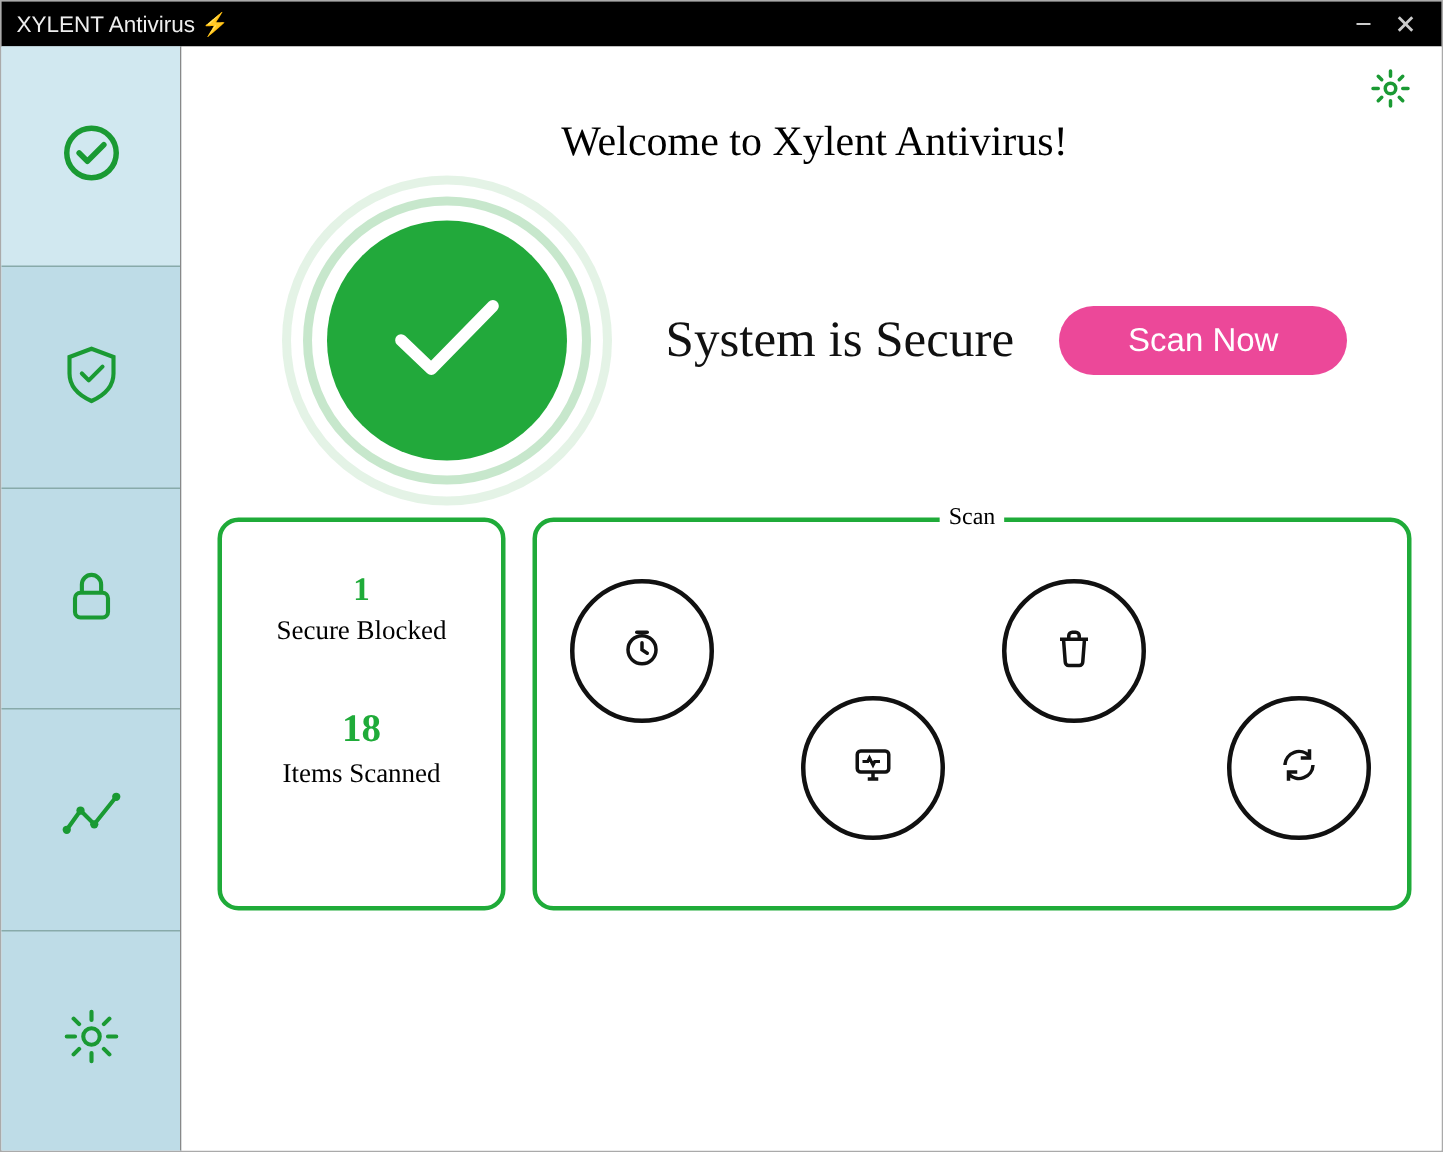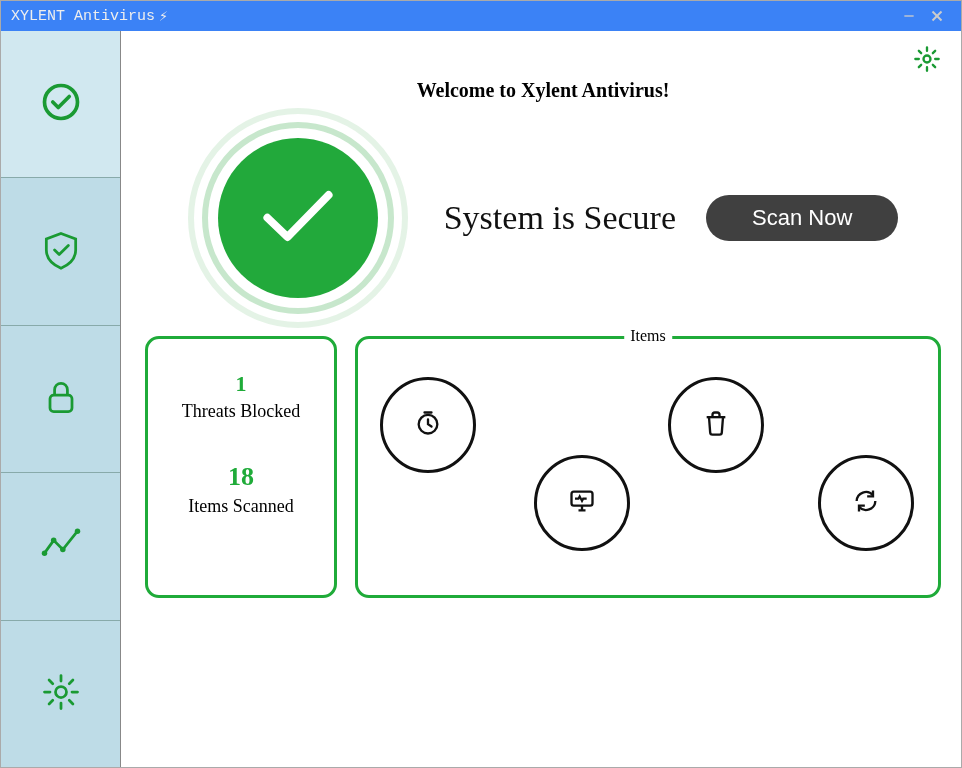--- a/index.html
+++ b/index.html
@@ -1,60 +1,60 @@
 <!DOCTYPE html>
 <html><head>
 <meta charset="utf-8">
 <style>
   * { box-sizing: border-box; margin: 0; padding: 0; }
   html, body { width: 962px; height: 768px; overflow: hidden; font-family: Georgia, 'Times New Roman', serif; background: #fff; }
   .window { width: 962px; height: 768px; display: flex; flex-direction: column; border: 1px solid #aaa; }
   .titlebar {
-    height: 30px; background: #3b82f6; color: #eee; display: flex; align-items: center;
-    padding: 0 10px; font-family: Liberation Mono, monospace; font-size: 15px;
+    height: 30px; background: #000000; color: #eee; display: flex; align-items: center;
+    padding: 0 10px; font-family: Liberation Sans, sans-serif; font-size: 15px;
   }
   .titlebar .title { flex: 0 0 auto; display: flex; align-items: center; gap: 4px; }
   .titlebar .spacer { flex: 1; }
   .titlebar .win-btn { width: 28px; height: 28px; display: flex; align-items: center; justify-content: center; color: #ccc; cursor: pointer; }
   .body { flex: 1; display: flex; min-height: 0; }
   .sidebar {
     width: 120px; background: #bedce7; display: flex; flex-direction: column;
     border-right: 1px solid #888;
   }
   .sidebar .nav-item {
     flex: 1; display: flex; align-items: center; justify-content: center;
     border-bottom: 1px solid #8aa;
     cursor: pointer;
   }
   .sidebar .nav-item:last-child { border-bottom: none; }
   .sidebar .nav-item.active { background: #d1e8f0; }
   .sidebar svg { width: 44px; height: 44px; }
   .main { flex: 1; position: relative; padding: 18px 20px 20px 24px; background: #fff; }
   .settings-top { position: absolute; top: 14px; right: 20px; cursor: pointer; }
   .settings-top svg { width: 28px; height: 28px; }
-  .welcome { text-align: center; font-size: 20px; font-weight: bold; margin-top: 30px; margin-bottom: 6px; }
+  .welcome { text-align: center; font-size: 28px; font-weight: normal; margin-top: 30px; margin-bottom: 6px; }
   .hero { display: flex; align-items: center; justify-content: center; gap: 36px; margin-top: 4px; }
   .hero-badge { position: relative; width: 220px; height: 220px; }
   .hero-badge .ring3 {
     position: absolute; inset: 0; border-radius: 50%;
     border: 6px solid rgba(30,160,50,0.12);
   }
   .hero-badge .ring2 {
     position: absolute; inset: 14px; border-radius: 50%;
     border: 6px solid rgba(30,160,50,0.25);
   }
   .hero-badge .core {
     position: absolute; inset: 30px; border-radius: 50%;
     background: #22a93b; display: flex; align-items: center; justify-content: center;
   }
   .hero-badge .core svg { width: 90px; height: 70px; }
   .hero-right { display: flex; flex-direction: row; align-items: center; gap: 30px; }
   .status-text { font-size: 34px; font-family: Georgia, serif; color: #111; }
   .scan-btn {
-    background: #404040; color: #fff; font-family: Arial, sans-serif; font-size: 22px;
+    background: #ec4899; color: #fff; font-family: Arial, sans-serif; font-size: 22px;
     border: none; border-radius: 999px; padding: 10px 46px; cursor: pointer;
   }
   .panels { display: flex; gap: 18px; margin-top: 8px; align-items: stretch; }
   .panel {
     border: 3px solid #1fab39; border-radius: 14px; position: relative;
     padding: 28px 18px 18px 18px;
   }
   .panel .legend {
     position: absolute; top: -12px; left: 50%; transform: translateX(-50%);
     background: #fff; padding: 0 6px; font-size: 16px; font-family: Georgia, serif;
@@ -173,27 +173,27 @@
         <div class="hero-right">
           <div class="status-text">System is Secure</div>
           <button class="scan-btn">Scan Now</button>
         </div>
       </div>
 
       <div class="panels">
 
         <div class="panel panel-prev">
           <div class="big-num">1</div>
-          <div class="lbl">Threats Blocked</div>
+          <div class="lbl">Secure Blocked</div>
           <div class="big-num2">18</div>
           <div class="lbl">Items Scanned</div>
         </div>
 
         <div class="panel panel-tools">
-          <div class="legend">Items</div>
+          <div class="legend">Scan</div>
 
           <div class="tool-circle tc1">
             <span>
               <svg viewBox="0 0 24 24" fill="none">
                   <circle cx="12" cy="13" r="8" stroke="#111" stroke-width="2"></circle>
                   <path d="M12 9v4l3 2" stroke="#111" stroke-width="2" stroke-linecap="round"></path>
                   <path d="M9 3h6" stroke="#111" stroke-width="2" stroke-linecap="round"></path>
                 </svg>
             </span>
           </div>

